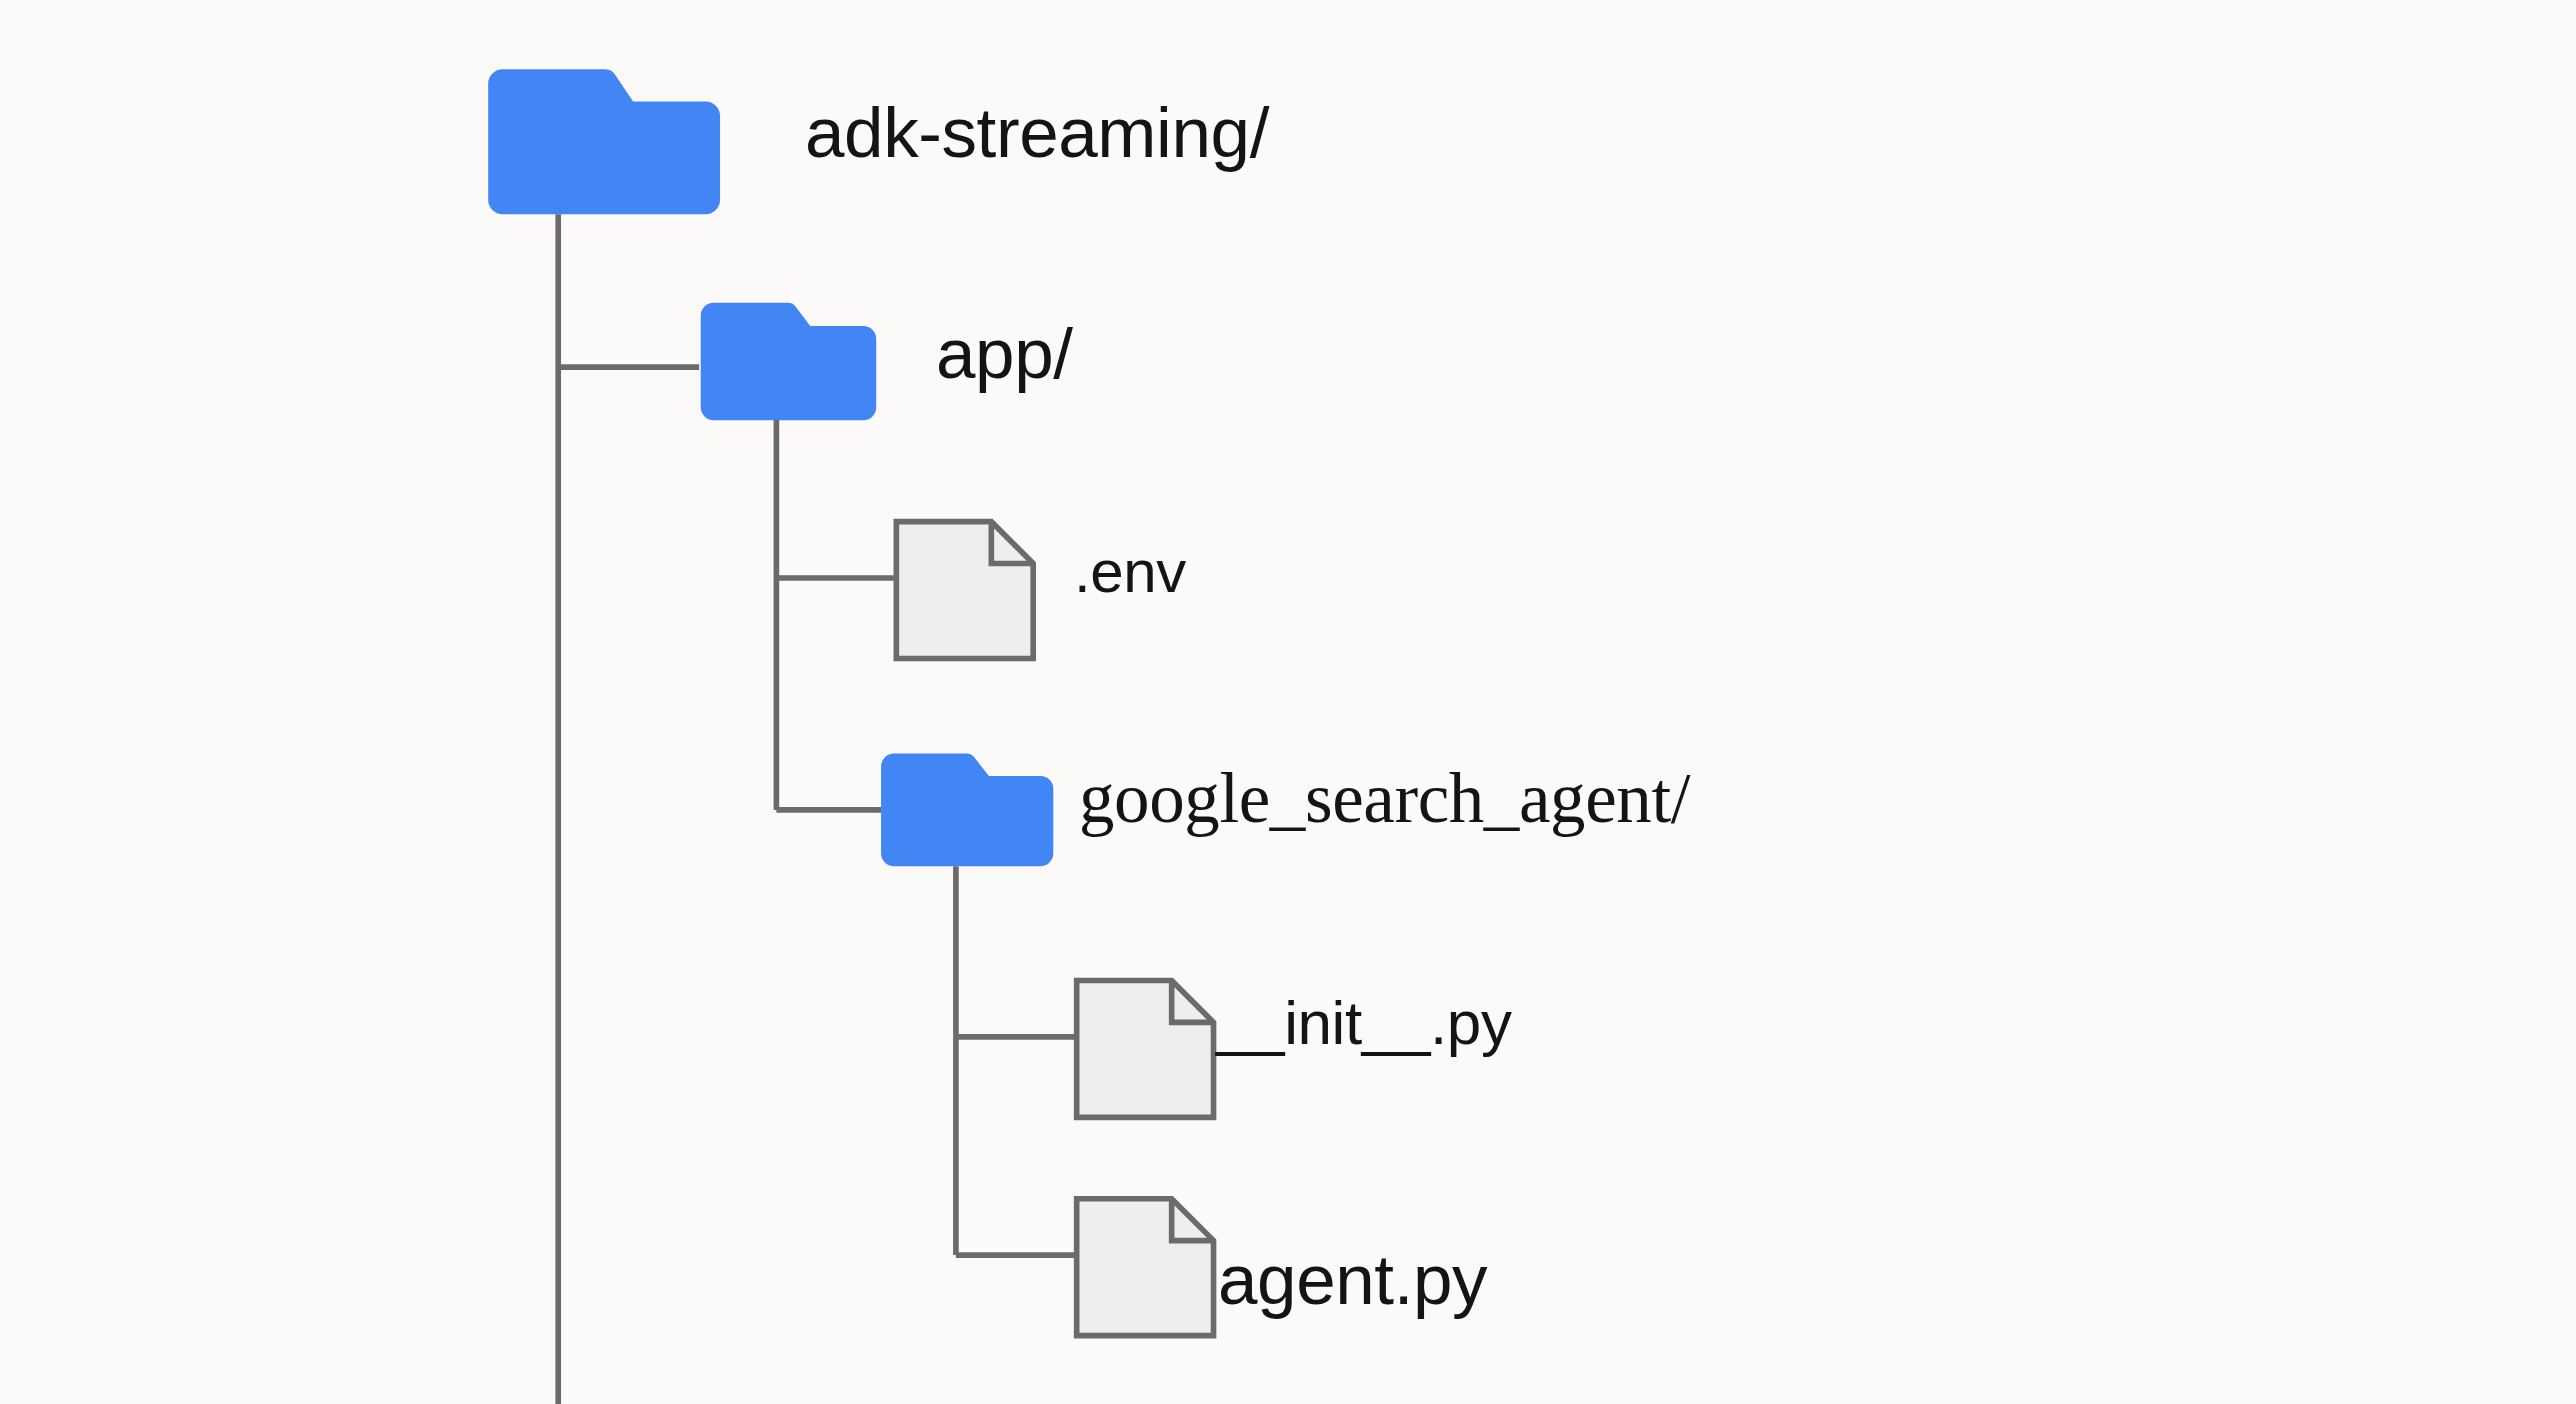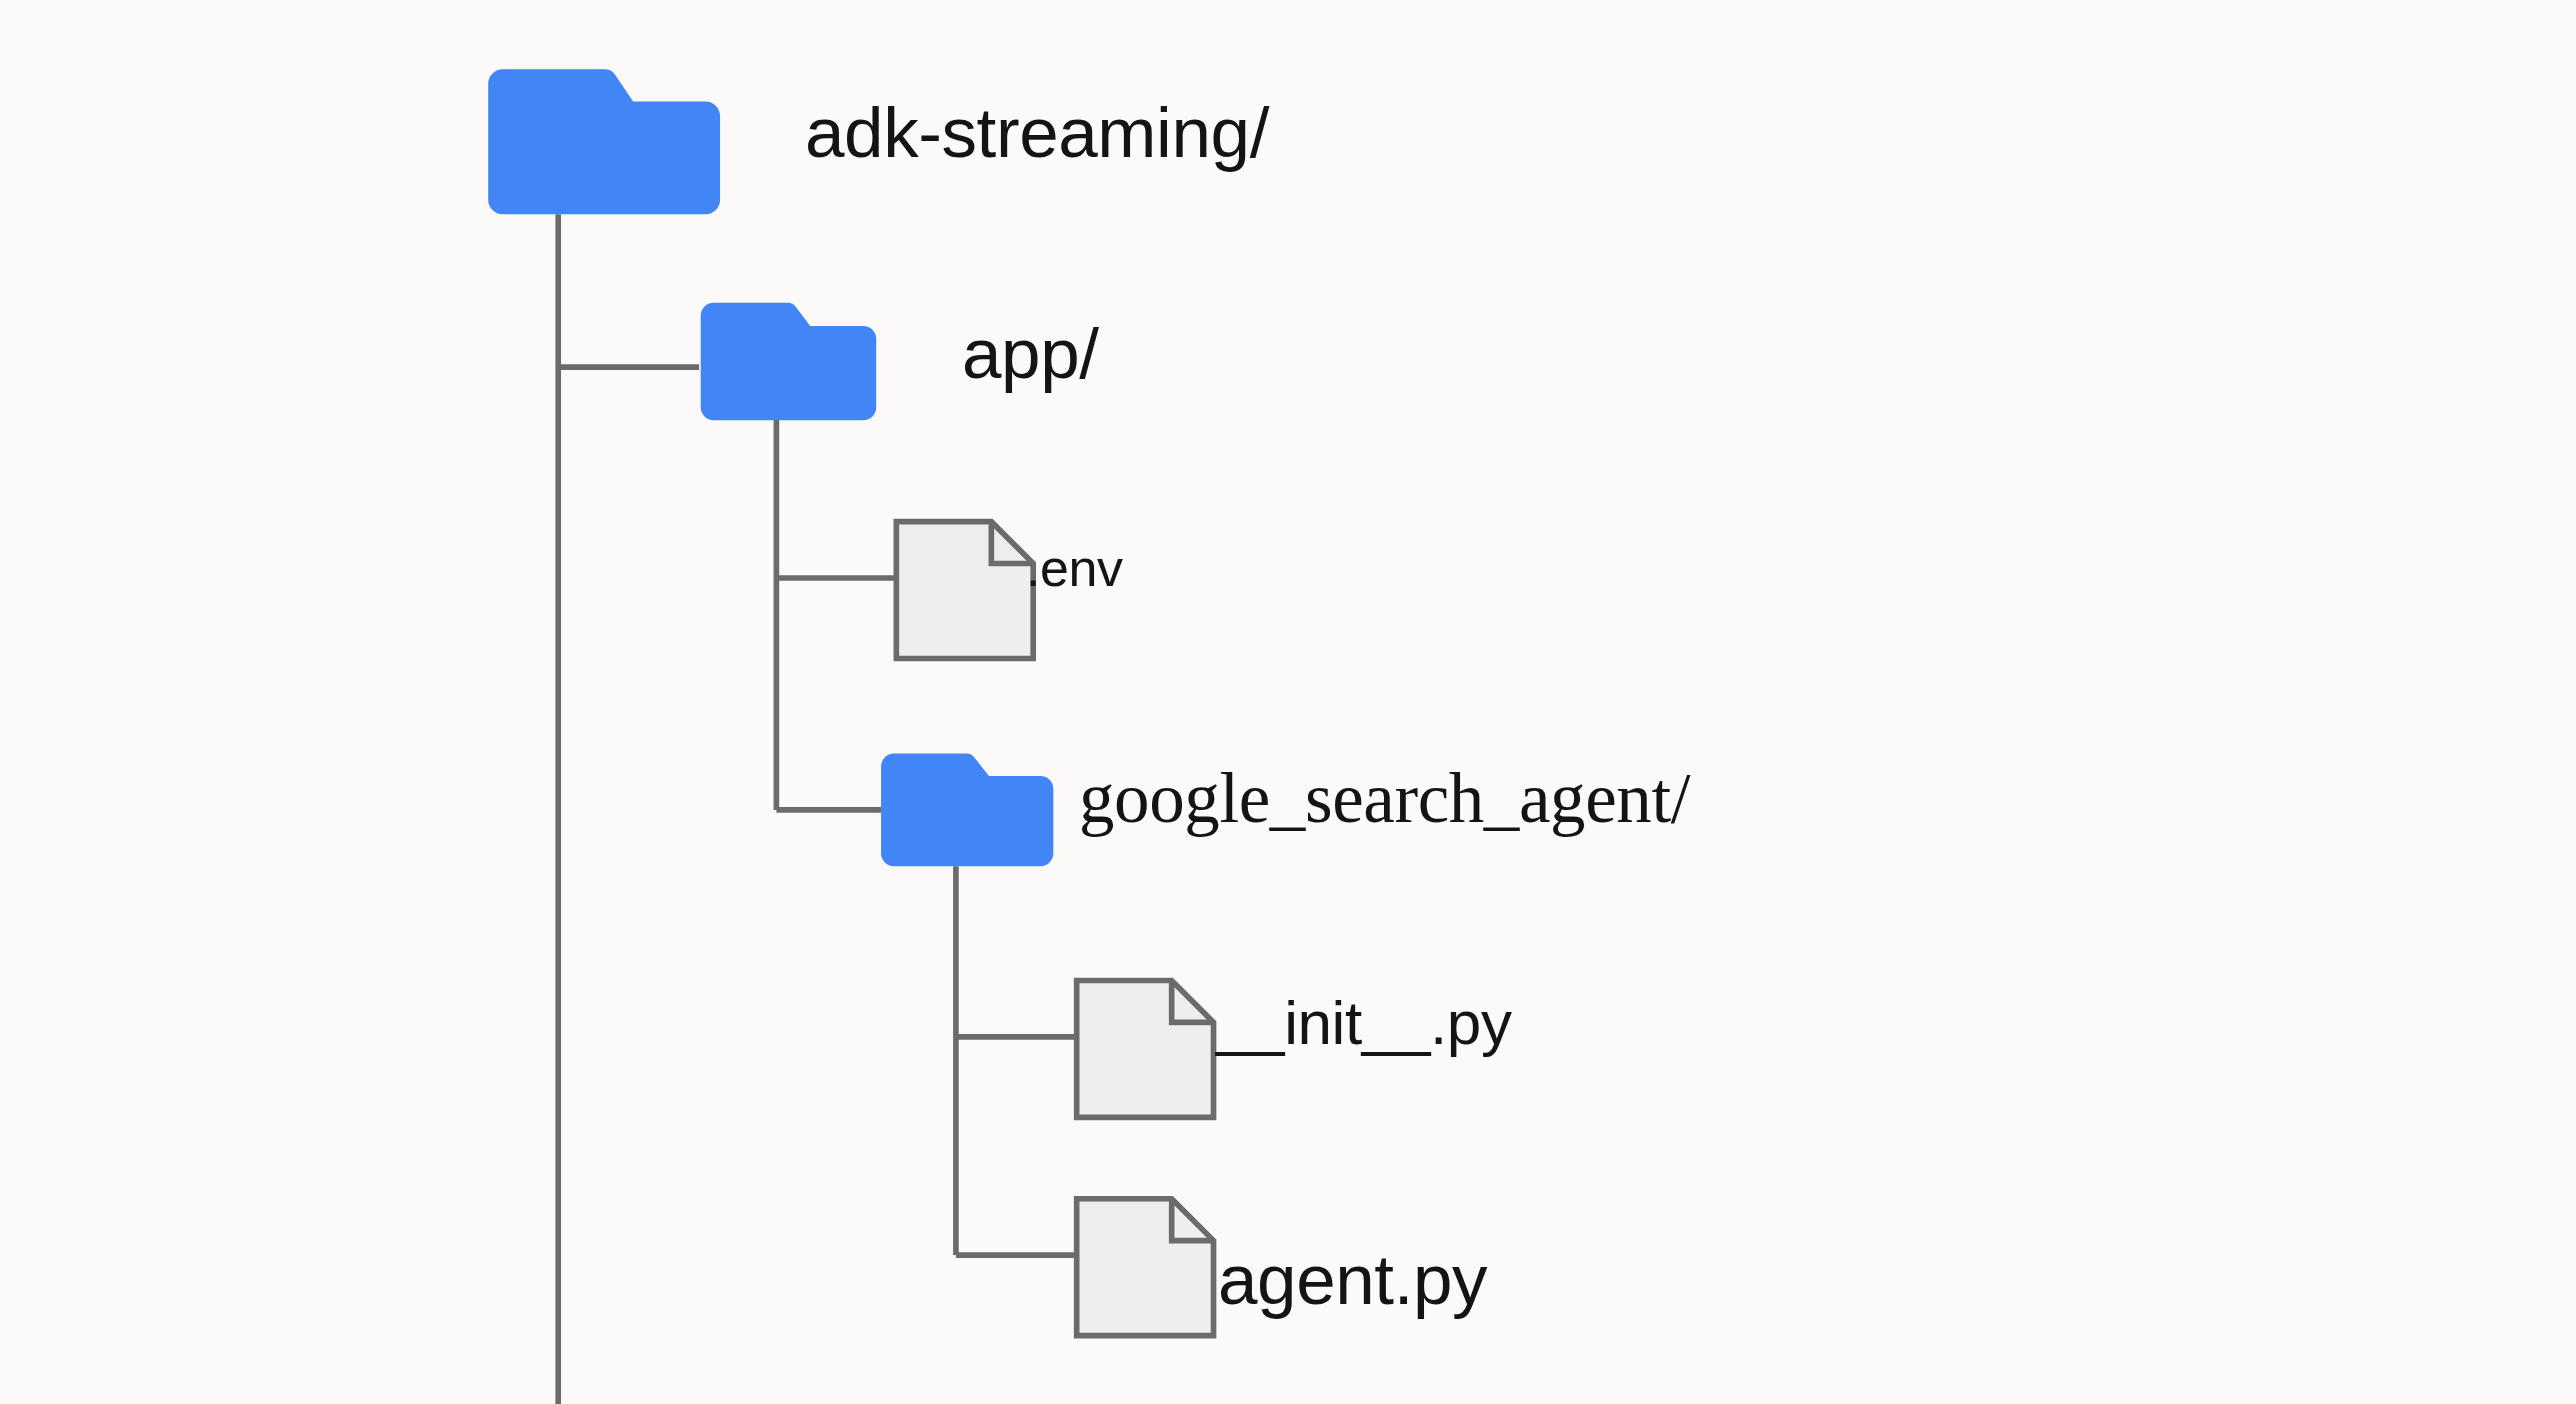--- a/index.html
+++ b/index.html
@@ -29,22 +29,22 @@
   .node-label {
     position: absolute;
     color: #141414;
     font-family: "Liberation Sans", sans-serif;
     font-weight: 400;
     white-space: pre;
     letter-spacing: -0.4px;
     line-height: 1;
   }
   .lbl-root    { left: 805px; top: 97px;  font-size: 71px; }
-  .lbl-app     { left: 936px; top: 318px;  font-size: 71px; margin-left: 26px; }
-  .lbl-env     { left: 1026px; top: 542px;  font-size: 52px; }
+  .lbl-app     { left: 936px; top: 318px;  font-size: 71px; }
+  .lbl-env     { left: 1074px; top: 542px;  font-size: 60px; }
   .lbl-gsa     { left: 1079px; top: 763px;  font-size: 71px; font-family: Liberation Serif, serif; }
   .lbl-init    { left: 1216px; top: 992px; font-size: 62px; }
   .lbl-agent   { left: 1218px; top: 1244px; font-size: 71px; }
 </style>
 </head>
 <body>
 
 <div id="stage">
 
   <svg id="tree-svg" viewBox="0 0 3199 1744" xmlns="http://www.w3.org/2000/svg">

